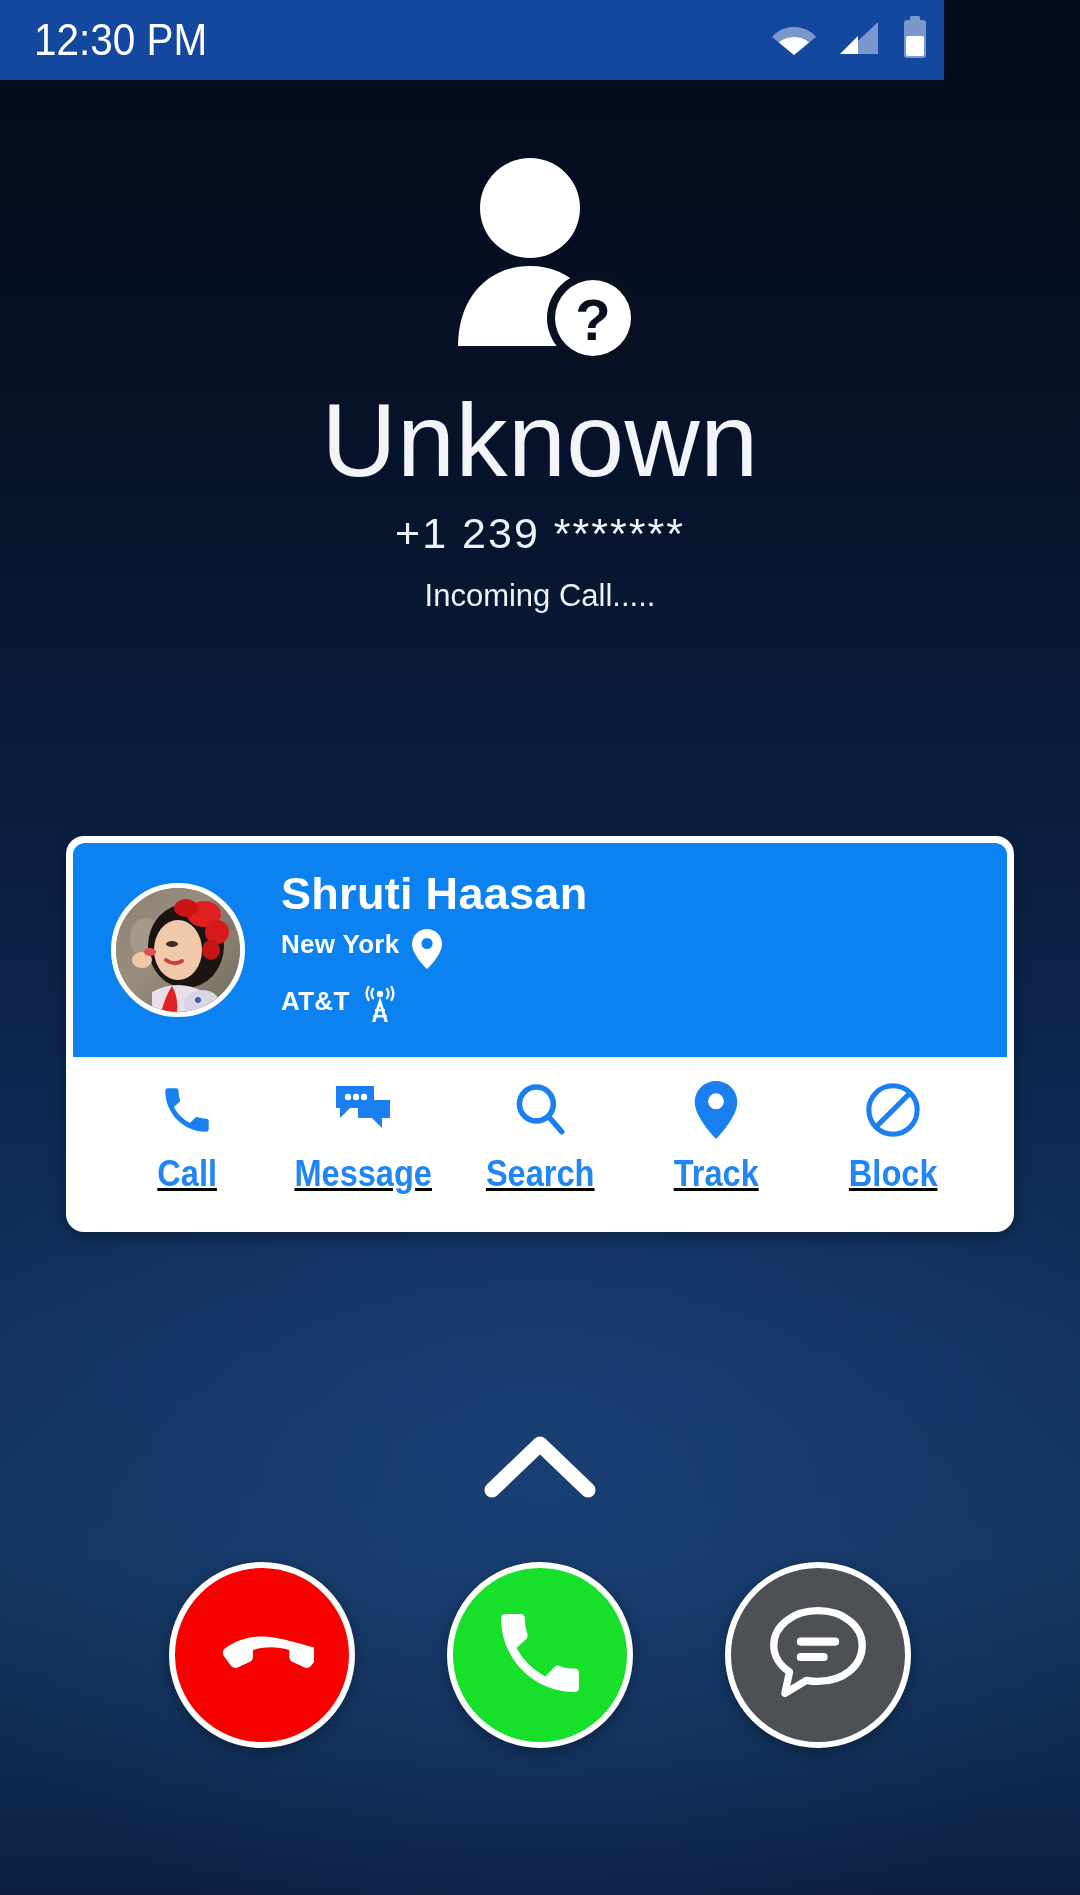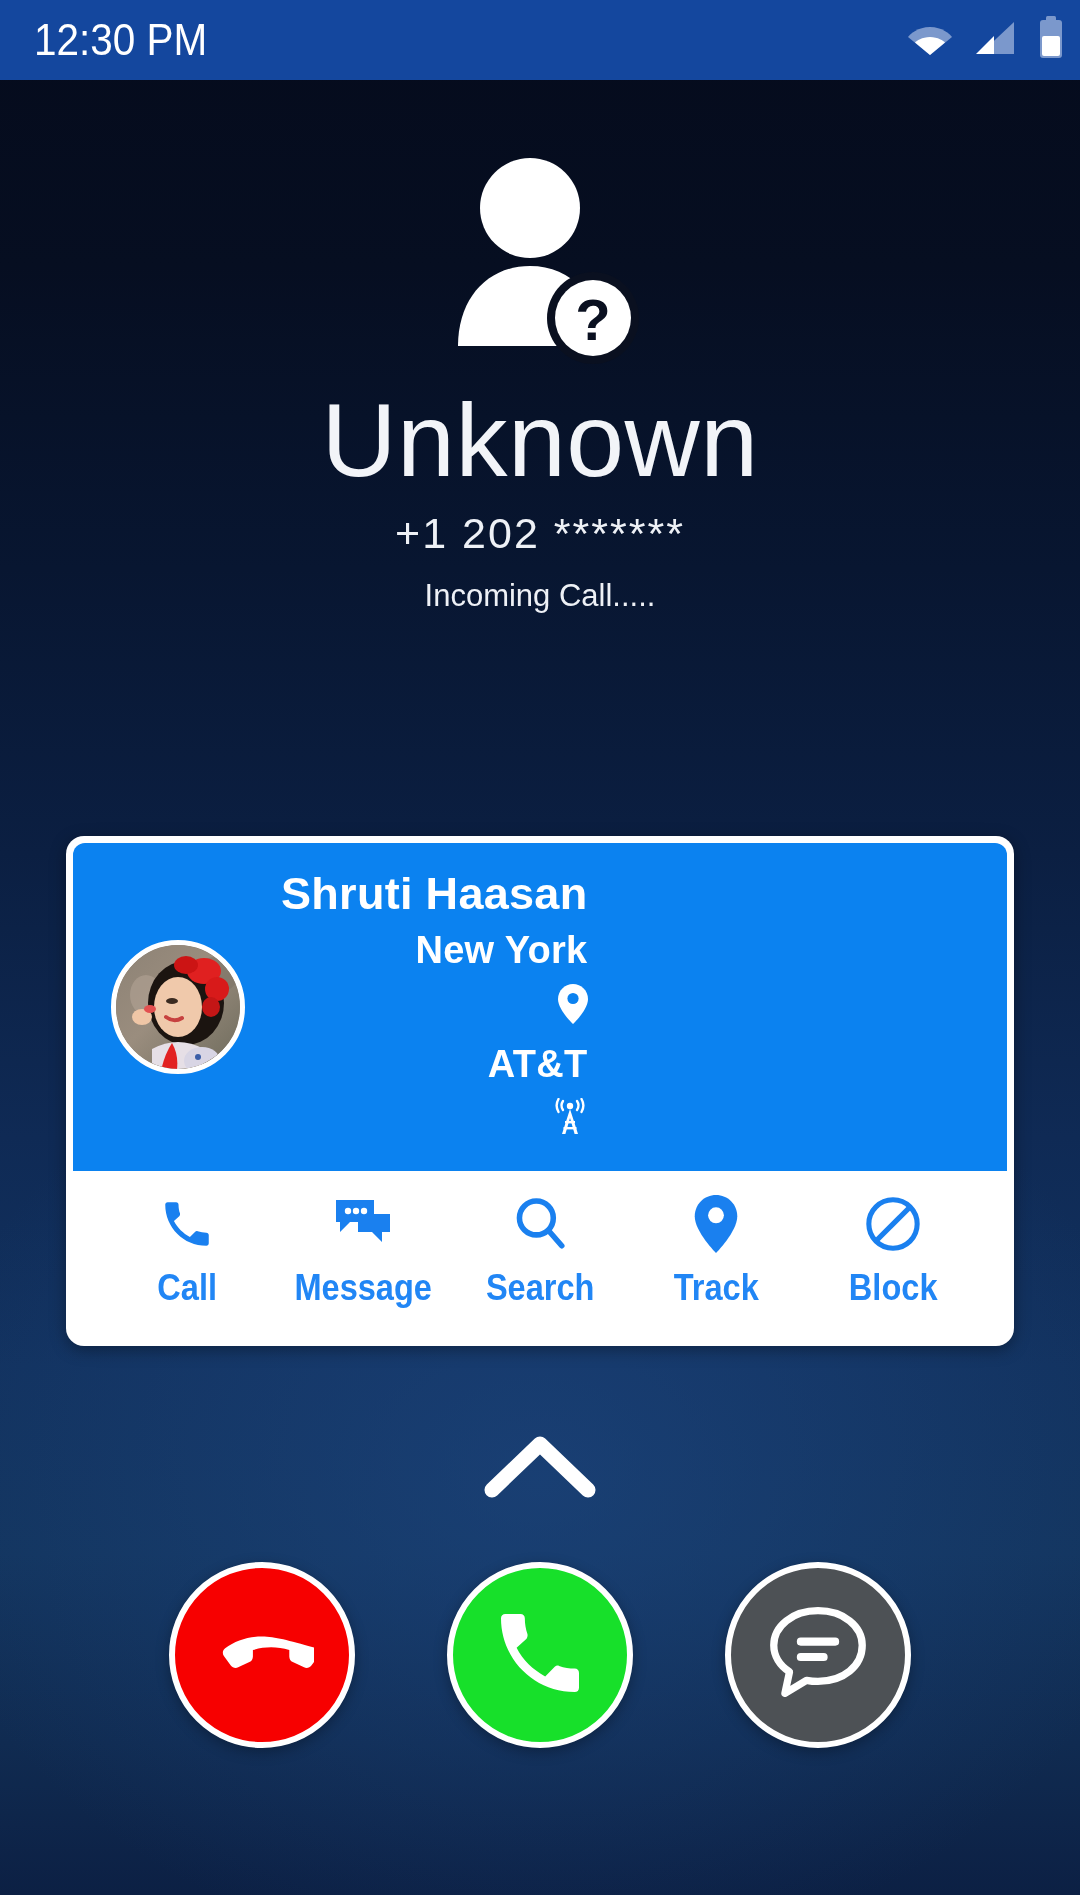--- a/index.html
+++ b/index.html
@@ -24,21 +24,21 @@
         #12325f 72%,
         #13355f 82%,
         #102b51 92%,
         #0c2044 100%);
   }
 
   
   .statusbar {
     position: absolute;
     top: 0; left: 0;
-    width: 1080px;
+    width: 944px;
     height: 80px;
     background: #14479e;
     display: flex;
     align-items: center;
     justify-content: space-between;
     padding: 0 16px 0 34px;
     box-sizing: border-box;
   }
   .clock {
     color: #ffffff;
@@ -129,34 +129,34 @@
   }
   .contact-name {
     font-size: 45px;
     font-weight: bold;
     line-height: 1.1;
     letter-spacing: 0.3px;
     text-align: center;
   }
   .contact-line {
     display: flex;
-    align-items: flex-end;
+    align-items: flex-start;
     gap: 12px;
-    font-size: 38px;
+    font-size: 26px;
     font-weight: bold;
     margin-top: 10px;
     letter-spacing: 0.3px;
-    flex-direction: column;
   }
   .card-actions {
     display: flex;
     background: #ffffff;
     border-radius: 0 0 12px 12px;
     padding: 22px 26px 30px 26px;
     box-sizing: border-box;
+    text-decoration: underline;
   }
   .action {
     flex: 1 1 0;
     text-align: center;
     cursor: pointer;
   }
   .action-icon {
     height: 62px;
     display: flex;
     align-items: center;
@@ -242,21 +242,21 @@
       <svg width="220" height="220" viewBox="0 0 220 220">
         <circle cx="100" cy="58" r="50" fill="#ffffff"></circle>
         <path d="M100 116 C58 116 28 148 28 196 L172 196 C172 148 142 116 100 116 Z" fill="#ffffff"></path>
         <circle cx="163" cy="168" r="46" fill="#0a1020"></circle>
         <circle cx="163" cy="168" r="38" fill="#ffffff"></circle>
         <text x="163" y="190" font-family="Liberation Sans, sans-serif" font-size="58" font-weight="bold" fill="#0a1020" text-anchor="middle">?</text>
       </svg>
     </div>
 
     <div class="caller-name">Unknown</div>
-    <div class="caller-number">+1 202 *******</div>
+    <div class="caller-number">+1 239 *******</div>
     <div class="caller-status">Incoming Call.....</div>
   </div>
 
   <div class="card">
 
     <div class="card-top">
 
       <div class="contact-photo">
         <svg width="124" height="124" viewBox="0 0 124 124">
           <defs>

